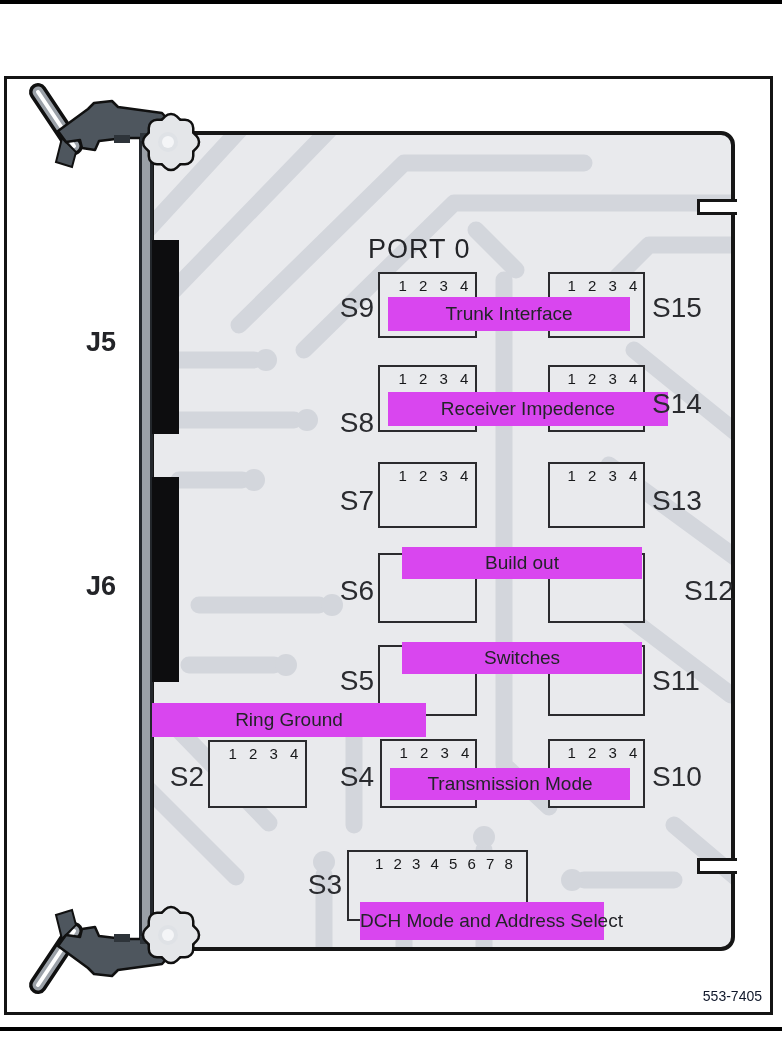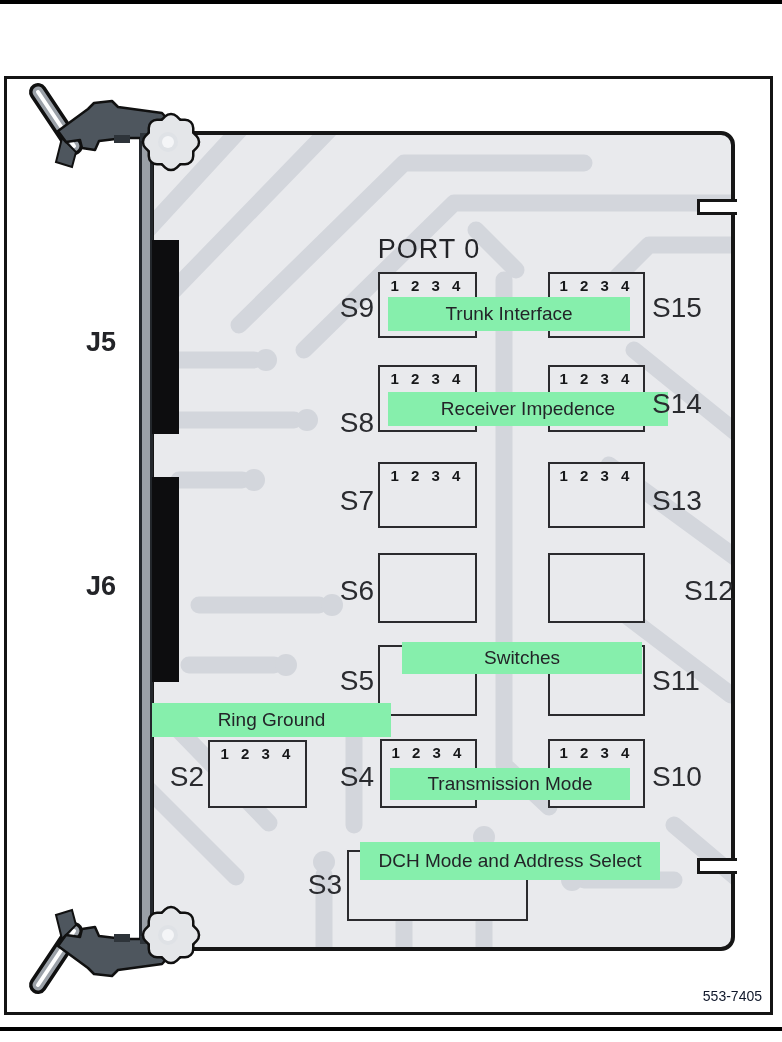--- a/index.html
+++ b/index.html
@@ -15,29 +15,29 @@
   .rail{position:absolute;left:139px;top:127px;width:14px;height:828px;background:#9aa0a7;
         border-left:3px solid #23272c;border-right:3px solid #23272c;box-sizing:border-box;z-index:2;}
   .conn{position:absolute;left:152px;width:27px;background:#0d0d0f;z-index:3;}
   .jlabel{position:absolute;left:74px;width:54px;font-size:27px;font-weight:bold;text-align:center;
           color:#232428;z-index:4;}
   .hw{position:absolute;left:22px;width:185px;height:100px;z-index:6;}
   .hw-top{top:78px;}
   .hw-bottom{top:899px;transform:scaleY(-1);}
   .notch{position:absolute;left:697px;width:40px;height:16px;background:#fff;border:3px solid #161616;
          border-right:none;box-sizing:border-box;z-index:4;}
-  .port-label{position:absolute;top:234px;width:122px;font-size:27px;letter-spacing:1px;text-align:center;
+  .port-label{position:absolute;top:234px;width:122px;font-size:27px;letter-spacing:1px;
               color:#232428;z-index:4;}
   .sw-box{position:absolute;box-sizing:border-box;border:2px solid #2b2b2e;background:#e9eaed;z-index:3;}
   .col-l{left:378px;width:99px;}
   .col-r{left:548px;width:97px;}
-  .nums{position:absolute;left:0;top:3px;width:100%;text-align:center;font-size:15px;font-weight:bold;
+  .nums{position:absolute;left:8px;top:3px;width:100%;text-align:center;font-size:15px;font-weight:normal;
         letter-spacing:4px;color:#17181a;white-space:nowrap;}
   .nums8{letter-spacing:3px;}
-  .band{position:absolute;background:#86efac;text-align:center;font-size:19px;color:#232428;z-index:4;white-space:nowrap;}
+  .band{position:absolute;background:#d946ef;text-align:center;font-size:19px;color:#232428;z-index:4;white-space:nowrap;}
   .slabel{position:absolute;width:74px;font-size:28px;color:#2a2b2f;z-index:4;}
   .ra{width:48px;text-align:right;}
   .fig-num{position:absolute;left:600px;top:988px;width:162px;text-align:right;font-size:14px;
            color:#0f172a;z-index:4;}
 </style>
 </head>
 <body>
 
 <div class="page">
 
@@ -162,45 +162,46 @@
     <div class="nums">1 2 3 4</div>
   </div>
   <div class="sw-box col-r" style="top:462px;height:66px">
     <div class="nums">1 2 3 4</div>
   </div>
   <div class="slabel ra" style="left:326px;top:485px">S7</div>
   <div class="slabel" style="left:652px;top:485px">S13</div>
 
   <div class="sw-box col-l" style="top:553px;height:70px"></div>
   <div class="sw-box col-r" style="top:553px;height:70px"></div>
+  <div class="band" style="left:402px;top:547px;width:240px;height:32px;line-height:32px">Build out</div>
   <div class="slabel ra" style="left:326px;top:575px">S6</div>
   <div class="slabel" style="left:684px;top:575px">S12</div>
 
   <div class="sw-box col-l" style="top:645px;height:71px"></div>
   <div class="sw-box col-r" style="top:645px;height:71px"></div>
   <div class="band" style="left:402px;top:642px;width:240px;height:32px;line-height:32px">Switches</div>
   <div class="slabel ra" style="left:326px;top:665px">S5</div>
   <div class="slabel" style="left:652px;top:665px">S11</div>
 
-  <div class="band" style="left:152px;top:703px;width:239px;height:34px;line-height:34px">Ring Ground</div>
+  <div class="band" style="left:152px;top:703px;width:274px;height:34px;line-height:34px">Ring Ground</div>
   <div class="sw-box" style="left:208px;top:740px;width:99px;height:68px">
     <div class="nums">1 2 3 4</div>
   </div>
   <div class="sw-box" style="left:380px;top:739px;width:97px;height:69px">
     <div class="nums">1 2 3 4</div>
   </div>
   <div class="sw-box col-r" style="top:739px;height:69px">
     <div class="nums">1 2 3 4</div>
   </div>
   <div class="band" style="left:390px;top:768px;width:240px;height:32px;line-height:32px">Transmission Mode</div>
   <div class="slabel ra" style="left:156px;top:761px">S2</div>
   <div class="slabel ra" style="left:326px;top:761px">S4</div>
   <div class="slabel" style="left:652px;top:761px">S10</div>
 
   <div class="sw-box" style="left:347px;top:850px;width:181px;height:71px">
     <div class="nums nums8">1 2 3 4 5 6 7 8</div>
   </div>
-  <div class="band" style="left:360px;top:842px;width:300px;height:38px;line-height:38px">DCH Mode and Address Select</div>
+  <div class="band" style="left:360px;top:902px;width:244px;height:38px;line-height:38px">DCH Mode and Address Select</div>
   <div class="slabel ra" style="left:294px;top:869px">S3</div>
 
   <div class="fig-num">553-7405</div>
 
 </div>
 
 </body></html>

